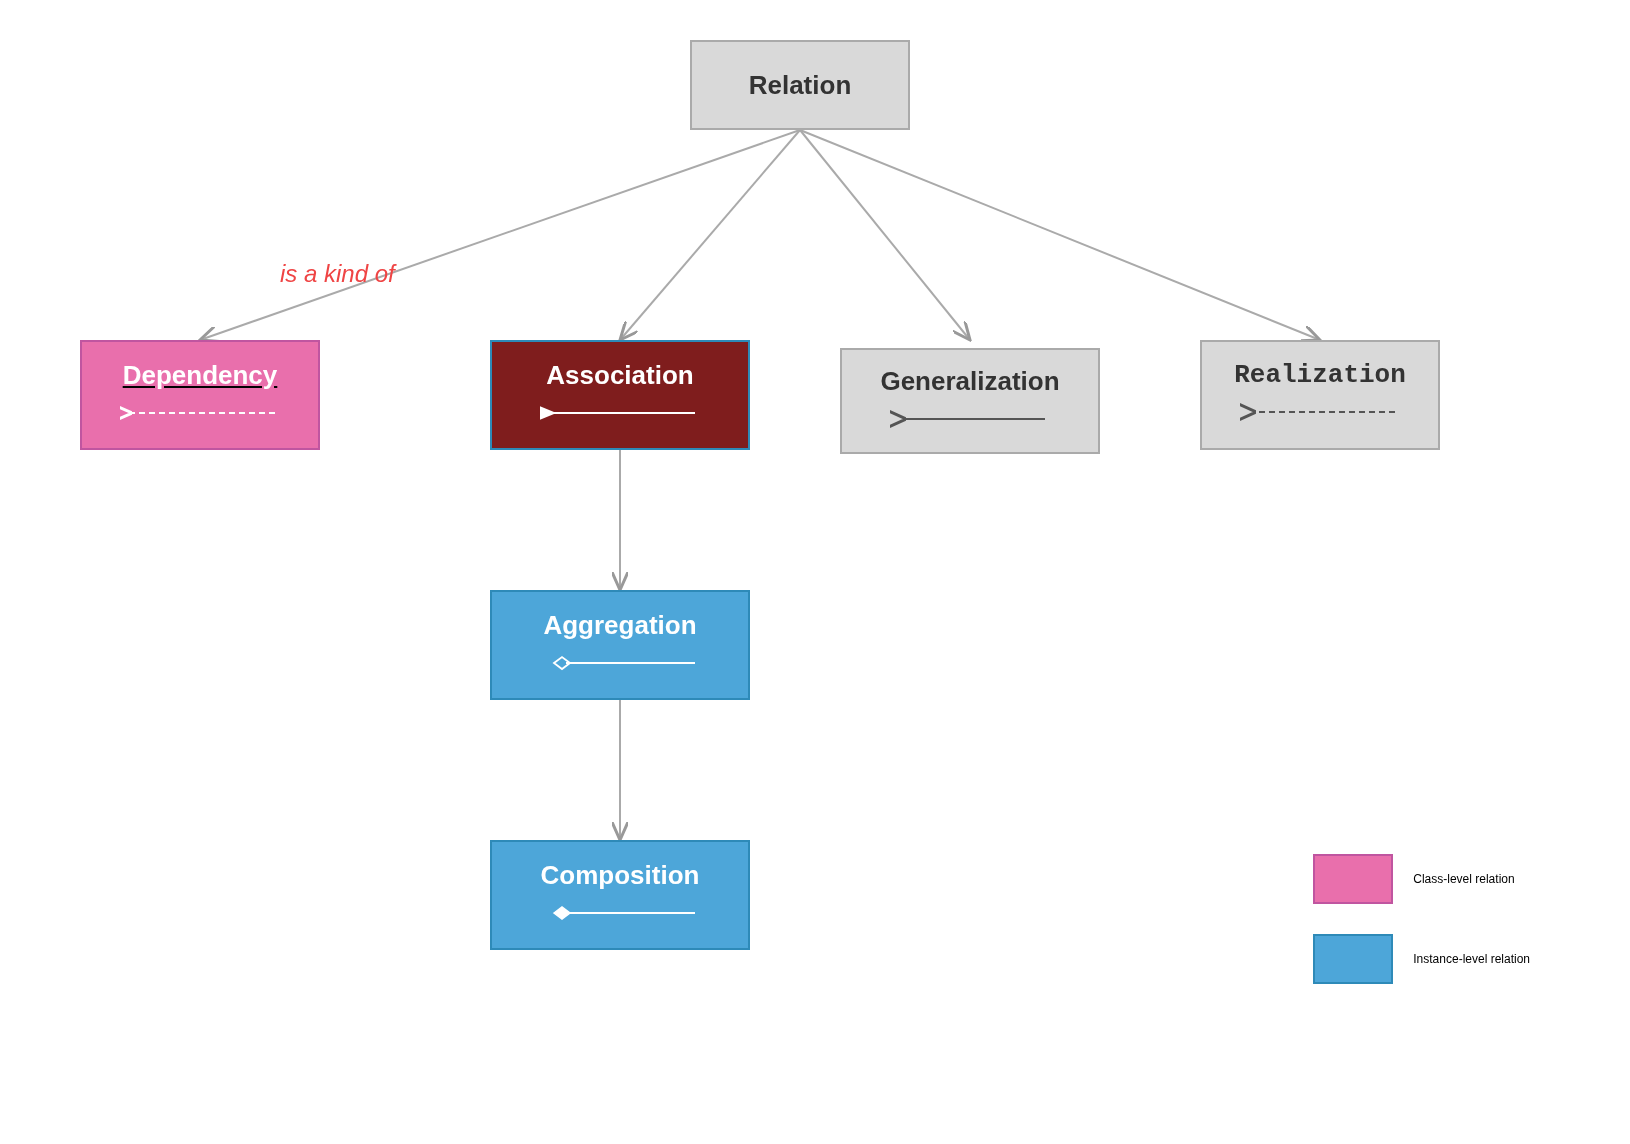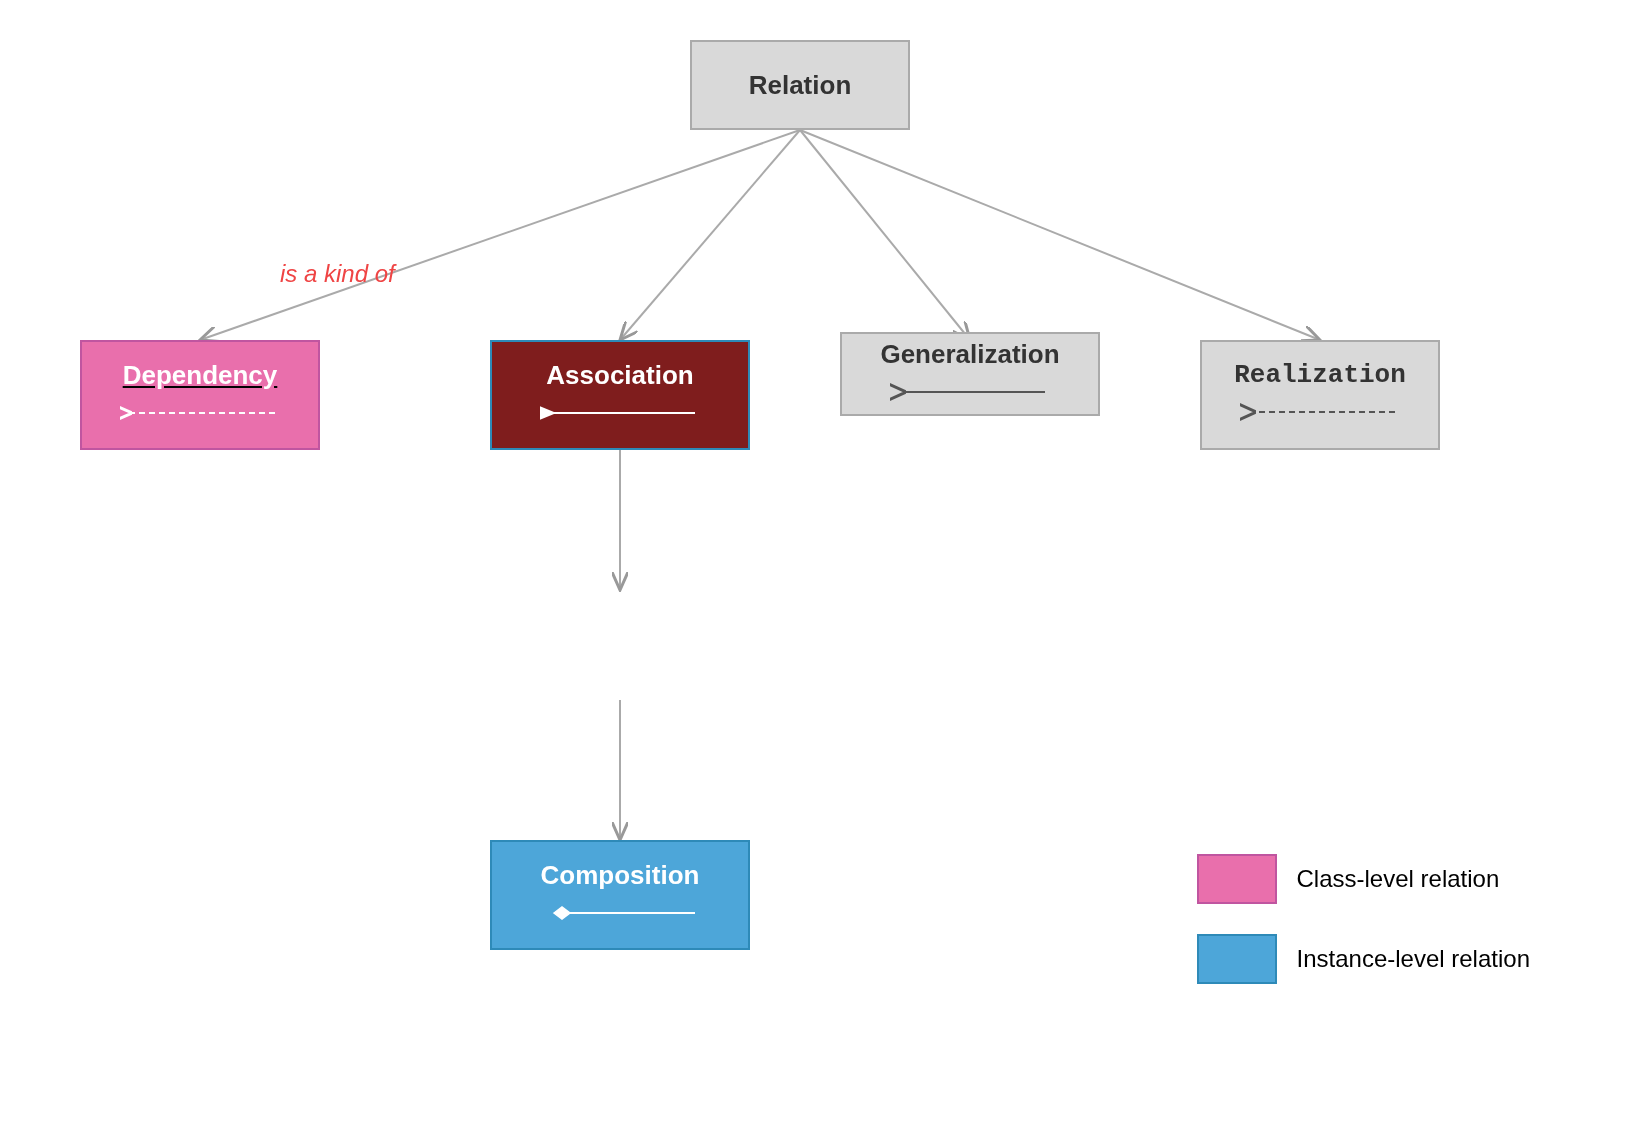--- a/index.html
+++ b/index.html
@@ -73,23 +73,23 @@
       height: 110px;
       left: 490px;
       top: 340px;
     }
 
     
     .node-generalization {
       background: #d9d9d9;
       border-color: #aaa;
       width: 260px;
-      height: 84px;
+      height: 106px;
       left: 840px;
-      top: 332px;
+      top: 348px;
     }
 
     
     .node-realization {
       background: #d9d9d9;
       border-color: #aaa;
       width: 240px;
       height: 110px;
       left: 1200px;
       top: 340px;
@@ -147,21 +147,21 @@
       background: #e96fac;
       border-color: #c055a0;
     }
 
     .legend-box-blue {
       background: #4da6d9;
       border-color: #2e8ab8;
     }
 
     .legend-label {
-      font-size: 24px;
+      font-size: 12px;
     }
 
     
     .label-is-a-kind-of {
       position: absolute;
       font-size: 24px;
       color: #ef4444;
       left: 280px;
       top: 260px;
       font-style: italic;
@@ -277,20 +277,31 @@
         <defs>
           <marker id="real-arr" markerWidth="12" markerHeight="10" refX="1" refY="5" orient="auto">
             <polygon points="11,0 0,5 11,10" fill="none" stroke="#555" stroke-width="1.5"></polygon>
           </marker>
         </defs>
         <line x1="155" y1="14" x2="14" y2="14" stroke="#555" stroke-width="2" stroke-dasharray="6,4" marker-end="url(#real-arr)"></line>
       </svg>
     </div>
   </div>
 
+  <div class="node node-aggregation">
+    <span class="node-title">Aggregation</span>
+    <div class="node-arrow">
+
+      <svg width="160" height="28" class="arrow-svg">
+        <line x1="155" y1="14" x2="26" y2="14" stroke="white" stroke-width="2"></line>
+
+        <polygon points="14,14 22,8 30,14 22,20" fill="none" stroke="white" stroke-width="1.8"></polygon>
+      </svg>
+    </div>
+  </div>
 
   <div class="node node-composition">
     <span class="node-title">Composition</span>
     <div class="node-arrow">
 
       <svg width="160" height="28" class="arrow-svg">
         <line x1="155" y1="14" x2="30" y2="14" stroke="white" stroke-width="2"></line>
 
         <polygon points="14,14 22,8 30,14 22,20" fill="white" stroke="white" stroke-width="1.5"></polygon>
       </svg>

